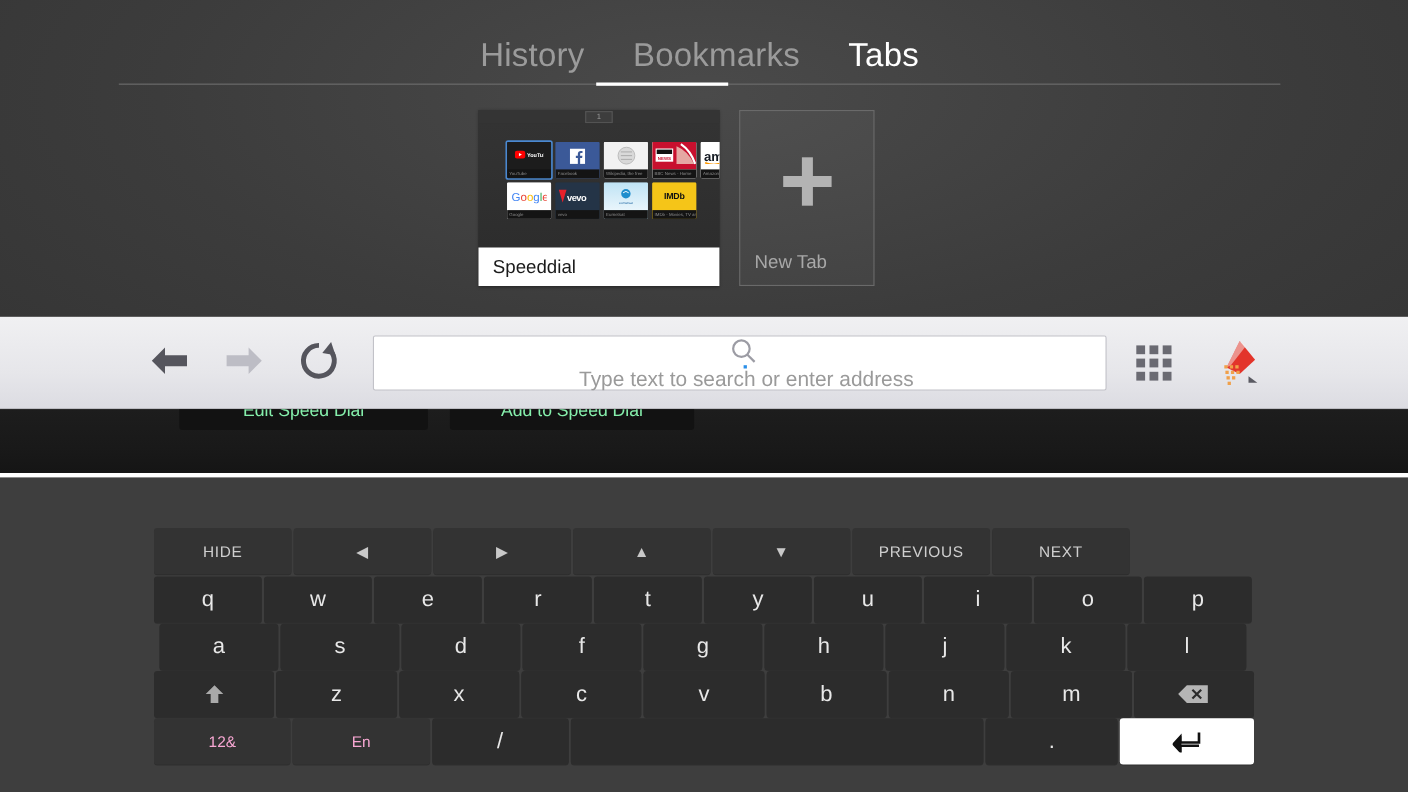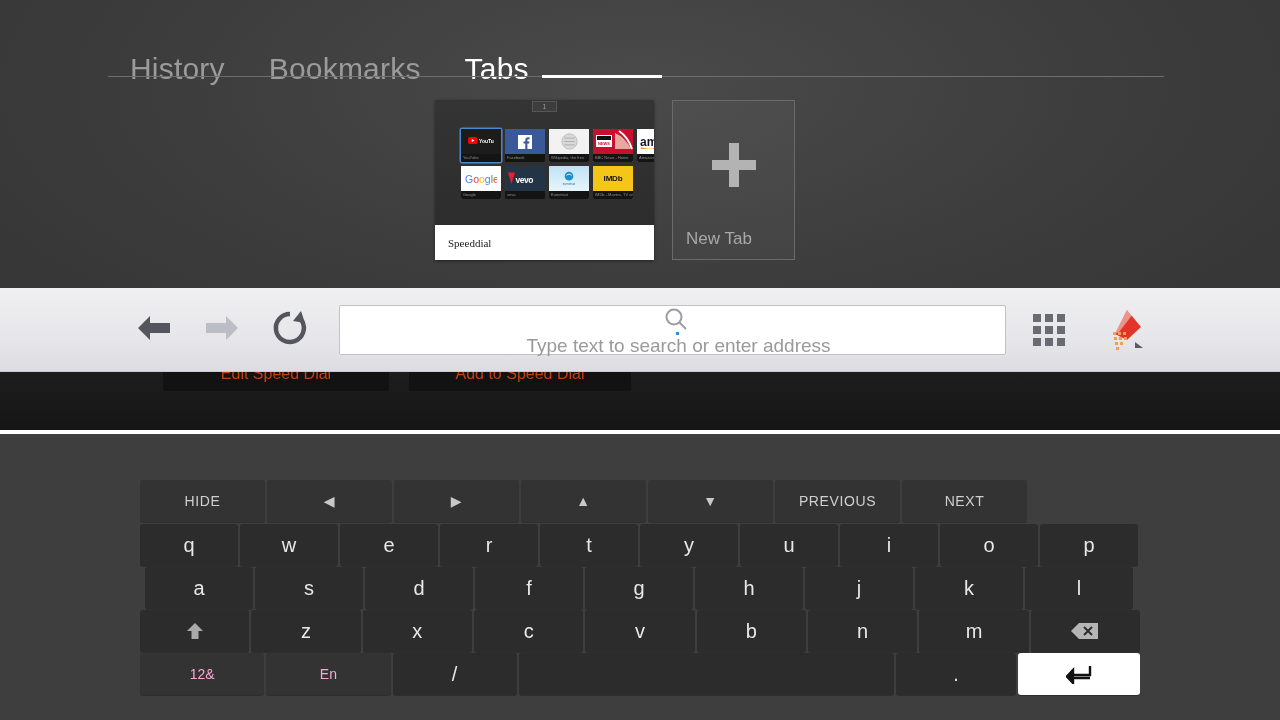--- a/index.html
+++ b/index.html
@@ -11,22 +11,22 @@
   #screen { position:relative; width:1280px; height:720px; }
 
   
   #top-panel {
     position:absolute; left:0; top:0; width:1280px; height:288px;
     background:
       radial-gradient(ellipse 900px 380px at 50% 30%, #4a4a4a 0%, #3c3c3c 55%, #343434 100%),
       linear-gradient(180deg,#393939 0%,#3e3e3e 50%,#383838 100%);
   }
   #tabbar {
-    position:absolute; left:108px; top:36px; width:1056px; height:58px;
-    display:flex; align-items:flex-end; justify-content:flex-start; gap:0;
+    position:absolute; left:108px; top:18px; width:1056px; height:58px;
+    display:flex; align-items:flex-end; justify-content:center; gap:0;
   }
   .tabbtn {
     font-size:30px; font-weight:400; letter-spacing:.2px;
     padding:0 22px 10px 22px; color:#9b9b9b; background:transparent;
     border:none; line-height:1; cursor:pointer; white-space:nowrap;
     font-family:"Liberation Sans", sans-serif;
   }
   .tabbtn.active { color:#ffffff; }
   #tab-underline-wrap {
     position:absolute; left:108px; top:75px; width:1056px; height:3px;
@@ -73,22 +73,22 @@
     position:absolute; left:0; bottom:0; width:40px; height:8px;
     background:#141414; color:#8d8d8d; font-size:4px; line-height:8px;
     padding-left:2px; overflow:hidden; white-space:nowrap;
     font-family:"Liberation Sans", sans-serif;
   }
   .logo-txt { font-size:8px; font-weight:bold; line-height:1; letter-spacing:-.2px; }
 
   #tab-card-title {
     position:absolute; left:0; bottom:0; width:219px; height:35px; background:#fff;
     display:flex; align-items:center; padding-left:13px;
-    font-size:11px; color:#1a1a1a;
-    font-family:Liberation Serif, serif;
+    font-size:17px; color:#1a1a1a;
+    font-family:Liberation Sans, sans-serif;
   }
 
   #new-tab-card {
     position:absolute; left:672px; top:4px; width:123px; height:160px;
     border:1px solid #6a6a6a; background:rgba(255,255,255,.035);
     cursor:pointer;
   }
   #plus-icon {
     position:absolute; left:50%; top:64px; transform:translate(-50%,-50%);
     width:44px; height:44px;
@@ -148,21 +148,21 @@
 
   
   #dark-strip {
     position:absolute; left:0; top:372px; width:1280px; height:58px;
     background:linear-gradient(180deg,#1d1d1d 0%,#191919 60%,#151515 100%);
     overflow:hidden;
   }
   .sd-action {
     position:absolute; top:-16px; height:35px; background:#121212;
     border-radius:3px; display:flex; align-items:center; justify-content:center;
-    color:#c2410c; font-size:16px; cursor:pointer;
+    color:#86efac; font-size:16px; cursor:pointer;
     font-family:"Liberation Sans", sans-serif;
   }
   #edit-sd { left:163px; width:226px; }
   #add-sd  { left:409px; width:222px; }
 
   
   #keyboard {
     position:absolute; left:0; top:430px; width:1280px; height:290px;
     background:#3e3e3e; border-top:4px solid #ffffff;
   }

